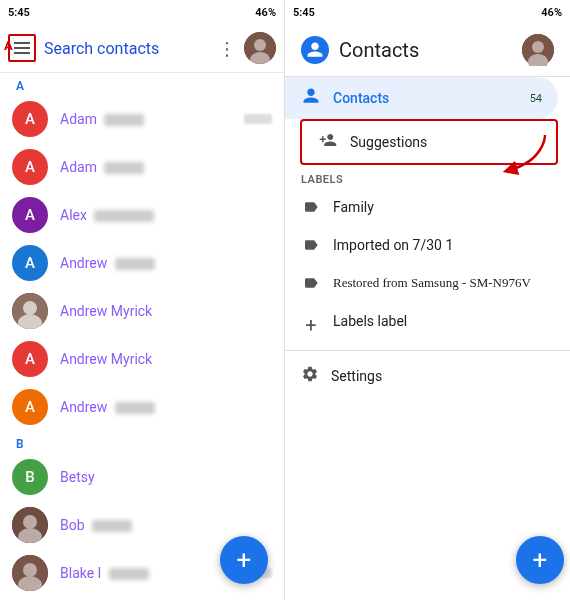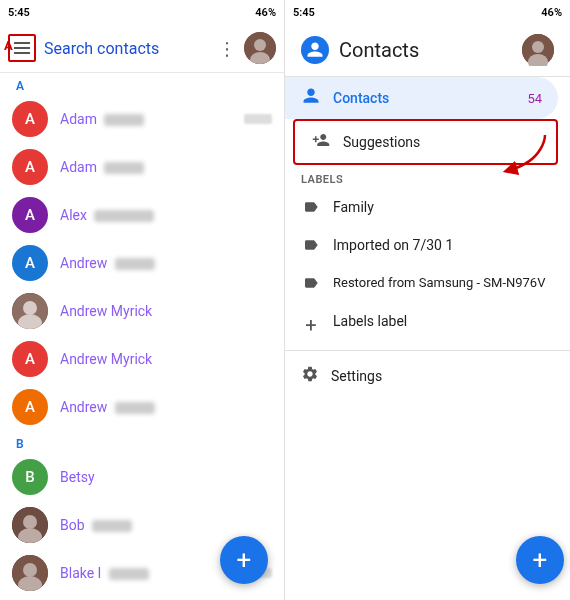--- a/index.html
+++ b/index.html
@@ -253,30 +253,30 @@
     }
     .nav-item.active .nav-icon {
       color: #1a73e8;
     }
     .nav-item.active .nav-label {
       color: #1a73e8;
       font-weight: 500;
     }
     .nav-item .badge {
       margin-left: auto;
-      font-size: 13px;
-      color: #a21caf;
+      font-size: 11px;
+      color: #14532d;
       text-align: right;
     }
 
     
     .suggestions-item {
       border: 2px solid #c00;
       border-radius: 4px;
-      margin: 0 12px 0 8px;
+      margin: 0 12px 0 15px;
     }
 
     .labels-header {
       padding: 8px 8px 4px 16px;
       font-size: 11px;
       font-weight: 600;
       color: #666;
       text-transform: uppercase;
       letter-spacing: 0.5px;
     }
@@ -529,21 +529,21 @@
     </span>
     <span class="nav-label">Imported on 7/30 1</span>
   </div>
 
   <div class="label-item">
     <span class="label-icon">
       <svg width="16" height="16" viewBox="0 0 24 24" fill="#555">
         <path d="M17.63 5.84C17.27 5.33 16.67 5 16 5L5 5.01C3.9 5.01 3 5.9 3 7v10c0 1.1.9 1.99 2 1.99L16 19c.67 0 1.27-.33 1.63-.84L22 12l-4.37-6.16z"></path>
       </svg>
     </span>
-    <span class="nav-label" style="font-size:13px;">Restored from Samsung - SM-N976V</span>
+    <span class="nav-label" style="font-size:13px;font-family:Liberation Serif, serif;">Restored from Samsung - SM-N976V</span>
   </div>
 
   <div class="label-item">
     <span class="label-icon" style="font-size:20px; color:#555;">+</span>
     <span class="nav-label">Labels label</span>
   </div>
 
   <div class="divider"></div>
 
   <div class="bottom-nav-item">

